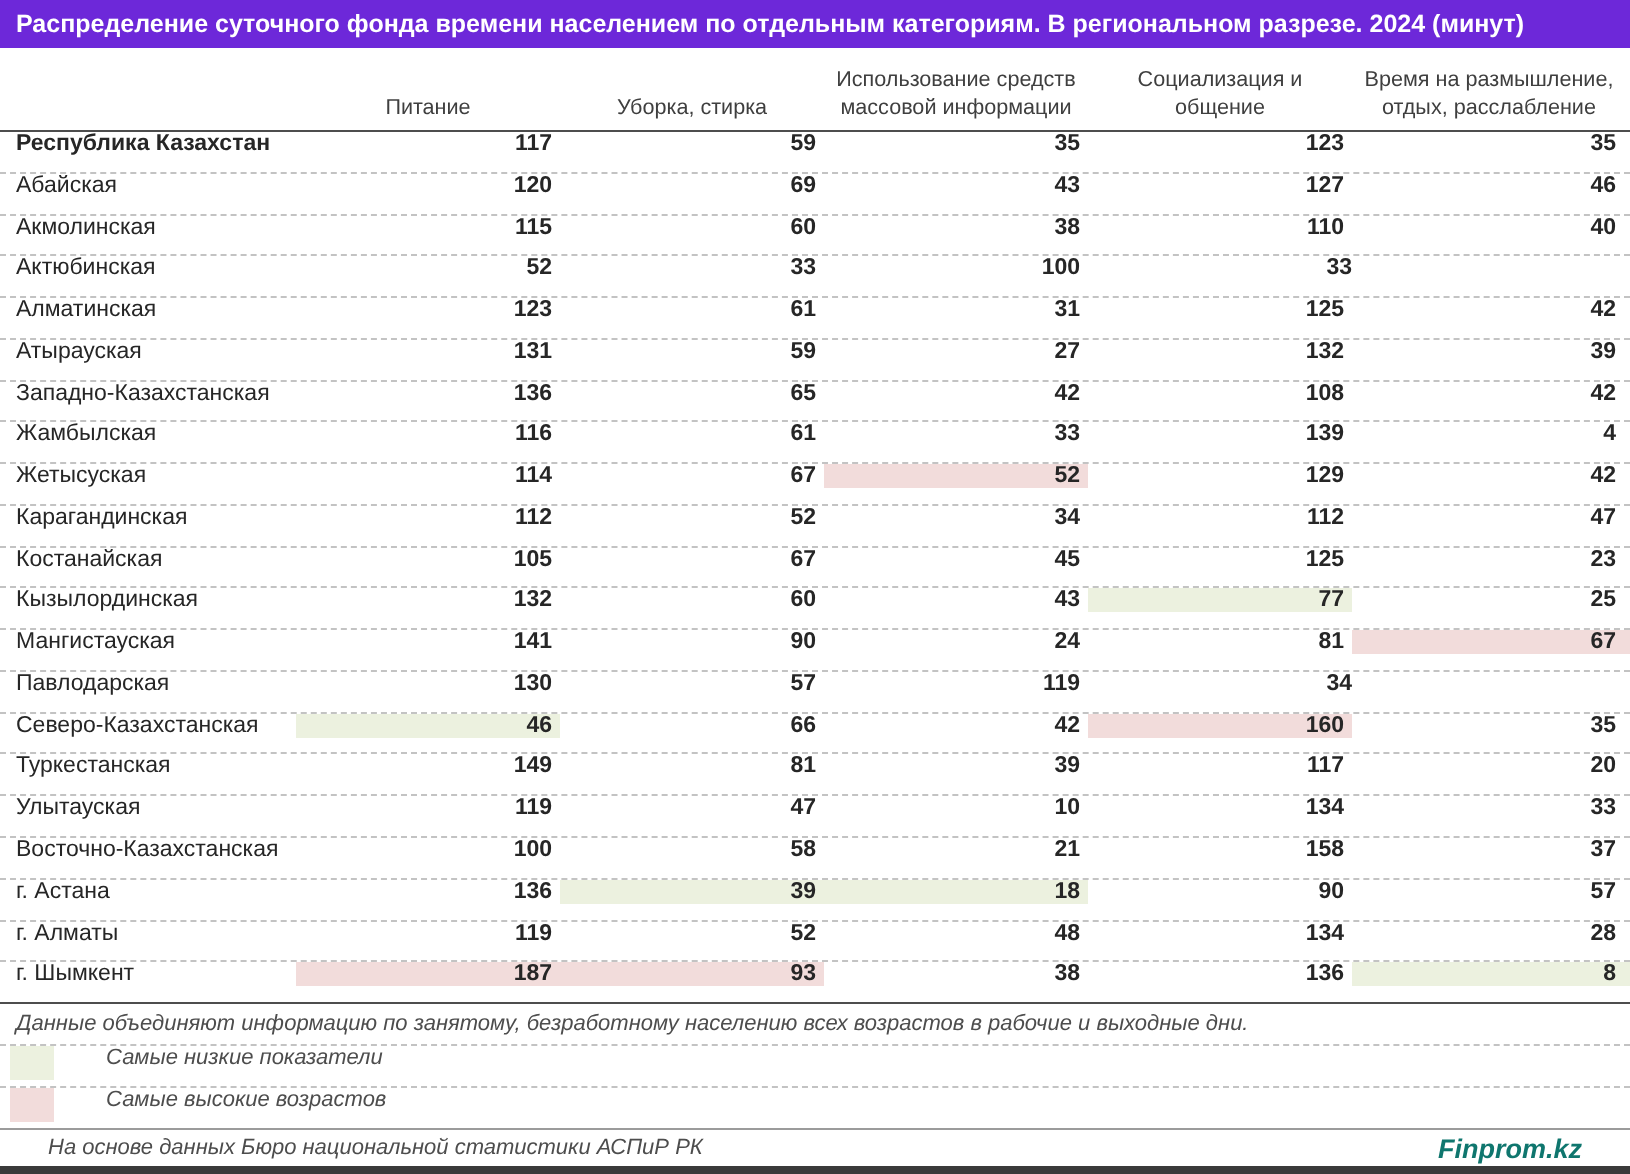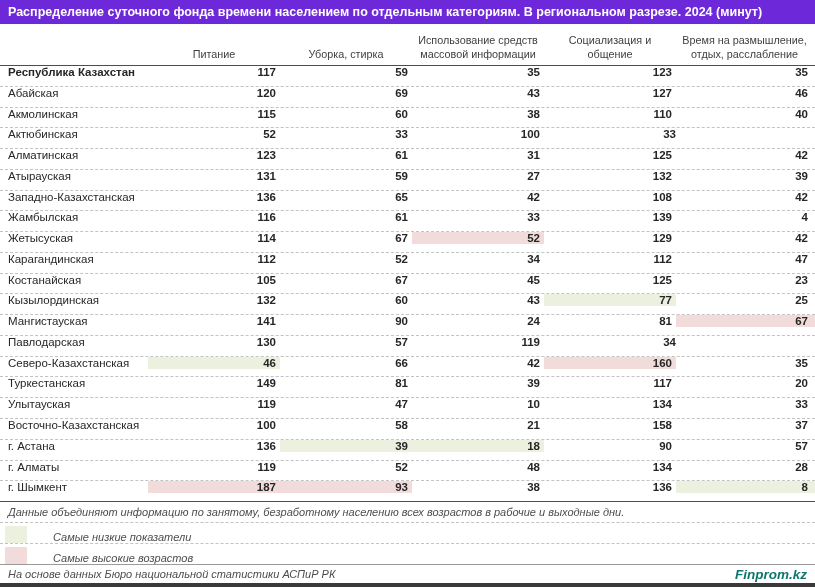--- a/index.html
+++ b/index.html
@@ -51,34 +51,34 @@
 
   
   .note-row {
     height: 21px; flex: 0 0 21px;
     display: flex; align-items: center; padding-left: 8px; box-sizing: border-box;
     font-style: italic; font-size: 11px; color: #4d4d4d;
     border-bottom: 1px dashed #c3c3c3;
   }
   .legend-row {
     height: 21px; flex: 0 0 21px;
-    display: flex; align-items: flex-end; box-sizing: border-box;
+    display: flex; align-items: flex-start; box-sizing: border-box;
     font-style: italic; font-size: 11px; color: #4d4d4d;
     border-bottom: 1px dashed #c3c3c3;
   }
   .legend-row.last-legend { border-bottom: 1px solid #9b9b9b; }
   .swatch { width: 22px; height: 17px; margin-left: 5px; flex: 0 0 22px; }
   .swatch.low  { background: #ecf1df; }
   .swatch.high { background: #f2dcdb; }
   .legend-label { margin-left: 26px; }
 
   .source-row {
     height: 18px; flex: 0 0 18px;
     display: flex; align-items: center; justify-content: space-between;
-    padding: 0 8px; box-sizing: border-box;
+    padding: 0 24px; box-sizing: border-box;
     font-style: italic; font-size: 11px; color: #4d4d4d;
   }
   .brand { font-weight: bold; font-size: 13.5px; color: #0f766e; font-style: italic; }
   .bottom-bar { height: 5px; flex: 0 0 5px; background: #3a3a3a; }
 </style>
 </head>
 <body>
 
 <div class="frame">
 

